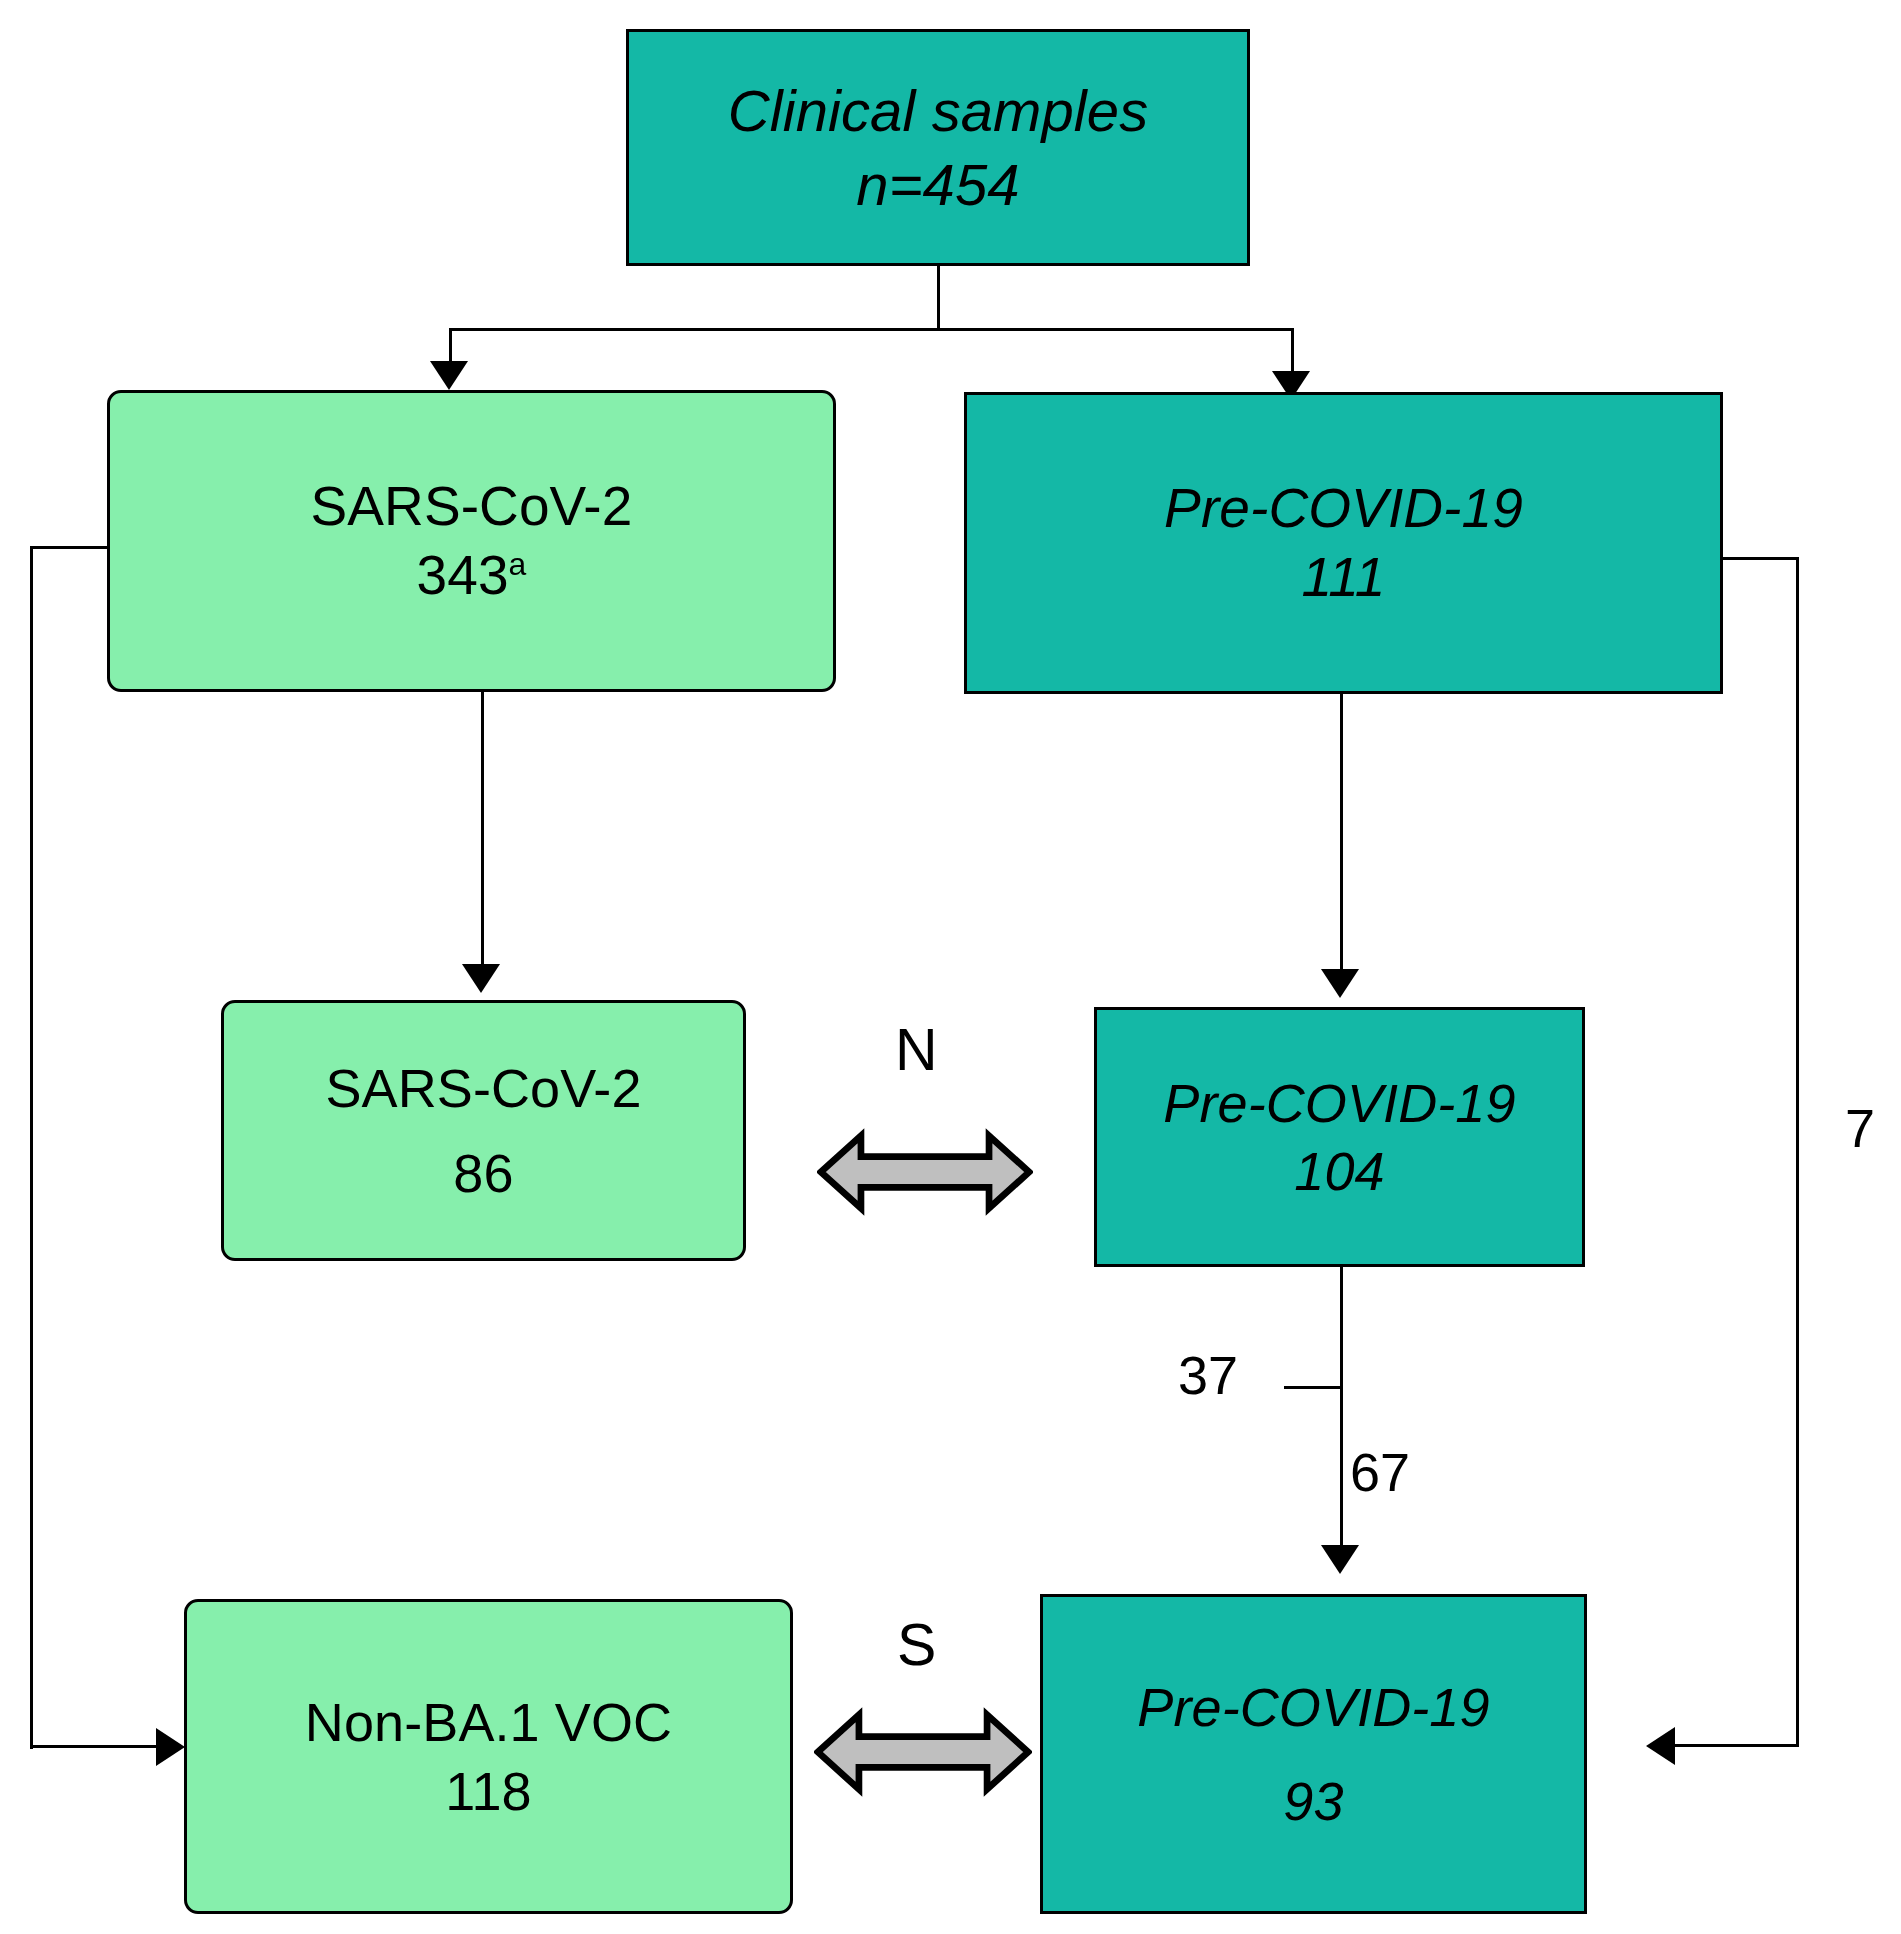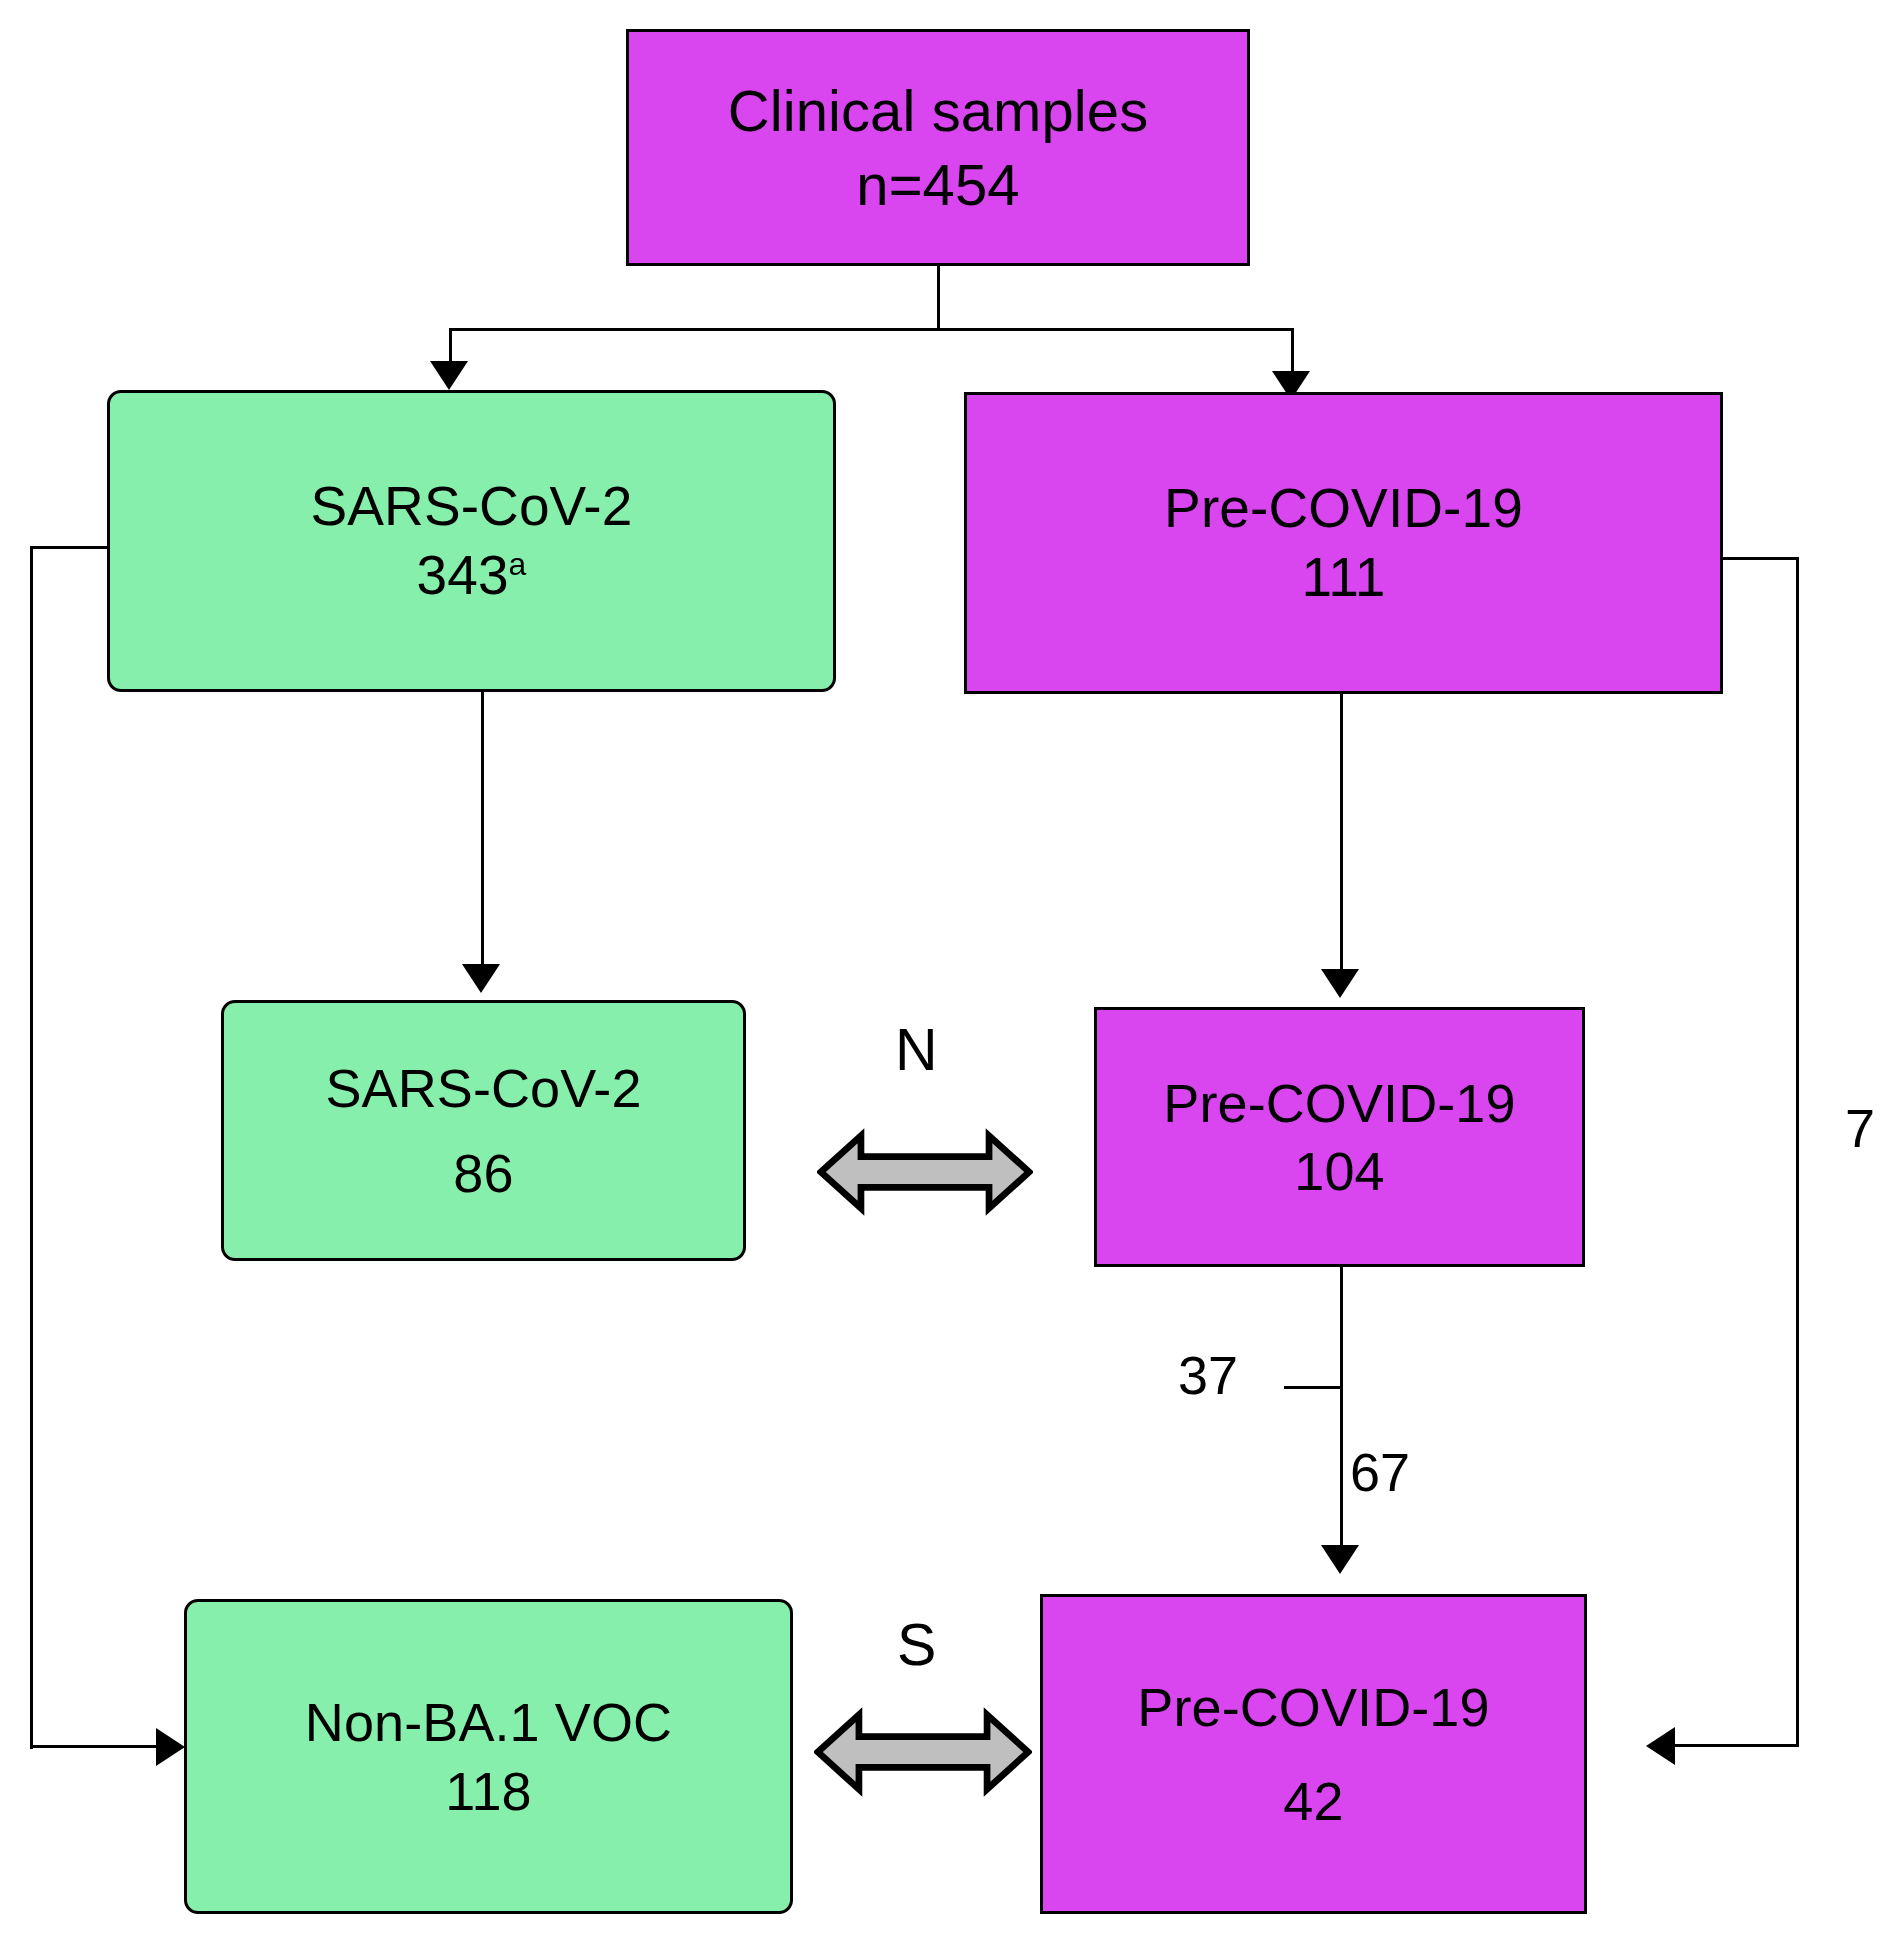--- a/index.html
+++ b/index.html
@@ -24,21 +24,21 @@
     border: 3.8px solid #000000;
     display: flex;
     flex-direction: column;
     align-items: center;
     justify-content: center;
     text-align: center;
     line-height: 1.26;
     letter-spacing: 0.1px;
   }
   .node.shaded { background: #86efac; border-radius: 14px; }
-  .node.plain  { background: #d946ef; }
+  .node.plain  { background: #14b8a6; font-style: italic; }
   .node .line { display: block; white-space: nowrap; }
   .node sup {
     font-size: 0.58em;
     vertical-align: super;
     line-height: 0;
   }
 
   
   .hline, .vline {
     position: absolute;
@@ -149,21 +149,21 @@
   <div class="edge-label" style="left:1178px; top:1344px; font-size:54px;">37</div>
   <div class="edge-label" style="left:1350px; top:1441px; font-size:54px;">67</div>
 
   <div class="node shaded" style="left:184px; top:1599px; width:609px; height:315px; font-size:54px;">
     <span class="line">Non-BA.1 VOC</span>
     <span class="line">118</span>
   </div>
 
   <div class="node plain" style="left:1040px; top:1594px; width:547px; height:320px; font-size:54px;">
     <span class="line">Pre-COVID-19</span>
-    <span class="line" style="margin-top:25px;">42</span>
+    <span class="line" style="margin-top:25px;">93</span>
   </div>
 
   <div class="edge-label" style="left:897px; top:1611px; font-size:59px;">S</div>
   <svg class="bidir-arrow" style="left:814px; top:1707px;" width="218" height="90" viewBox="0 0 228 94">
     <polygon points="4,47 47,8 47,31 181,31 181,8 224,47 181,86 181,63 47,63 47,86" fill="#bfbfbf" stroke="#000000" stroke-width="7" stroke-linejoin="miter"></polygon>
   </svg>
 
 </div>
 
 

